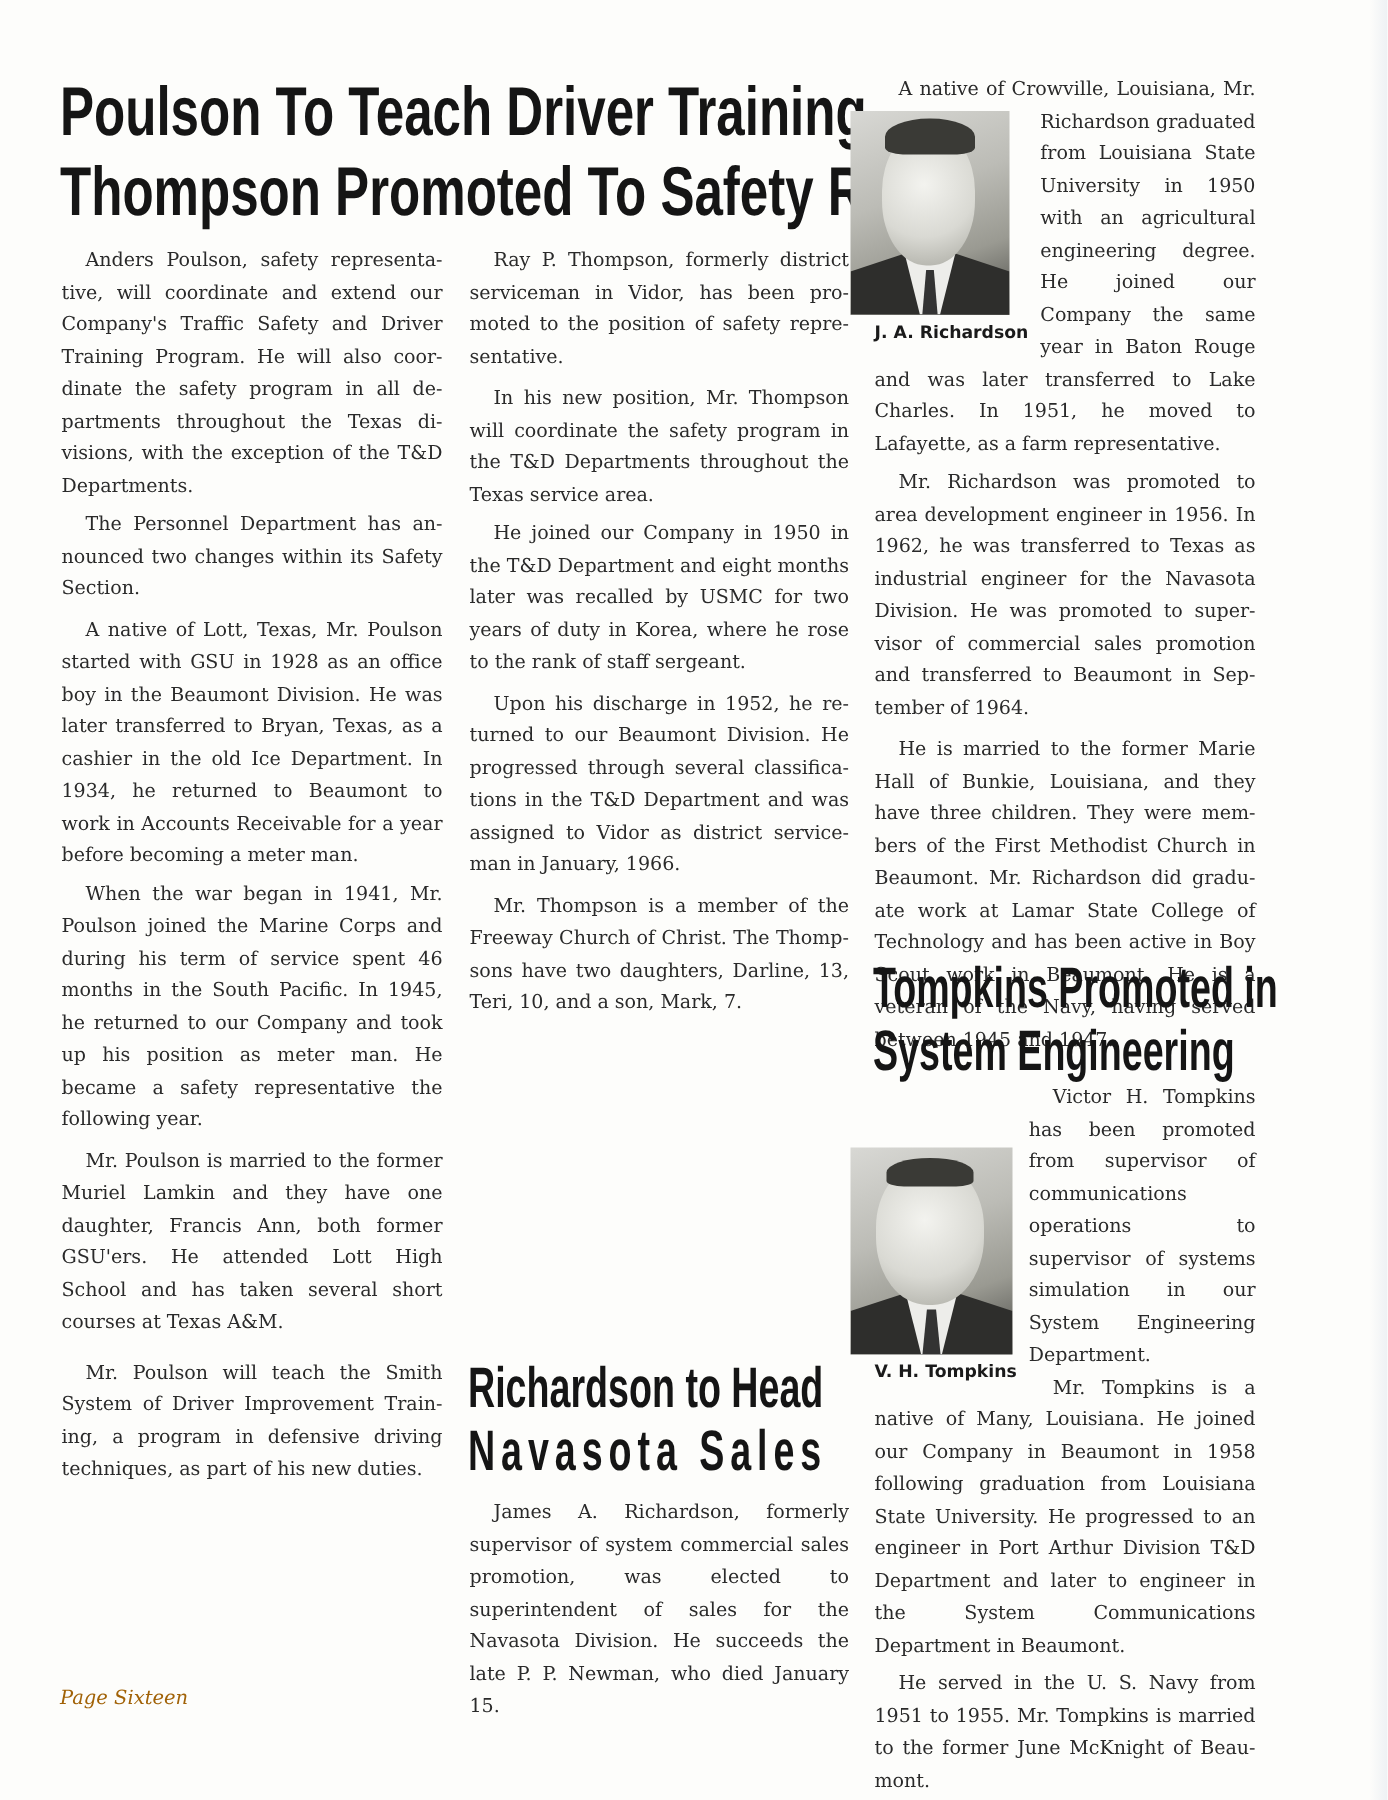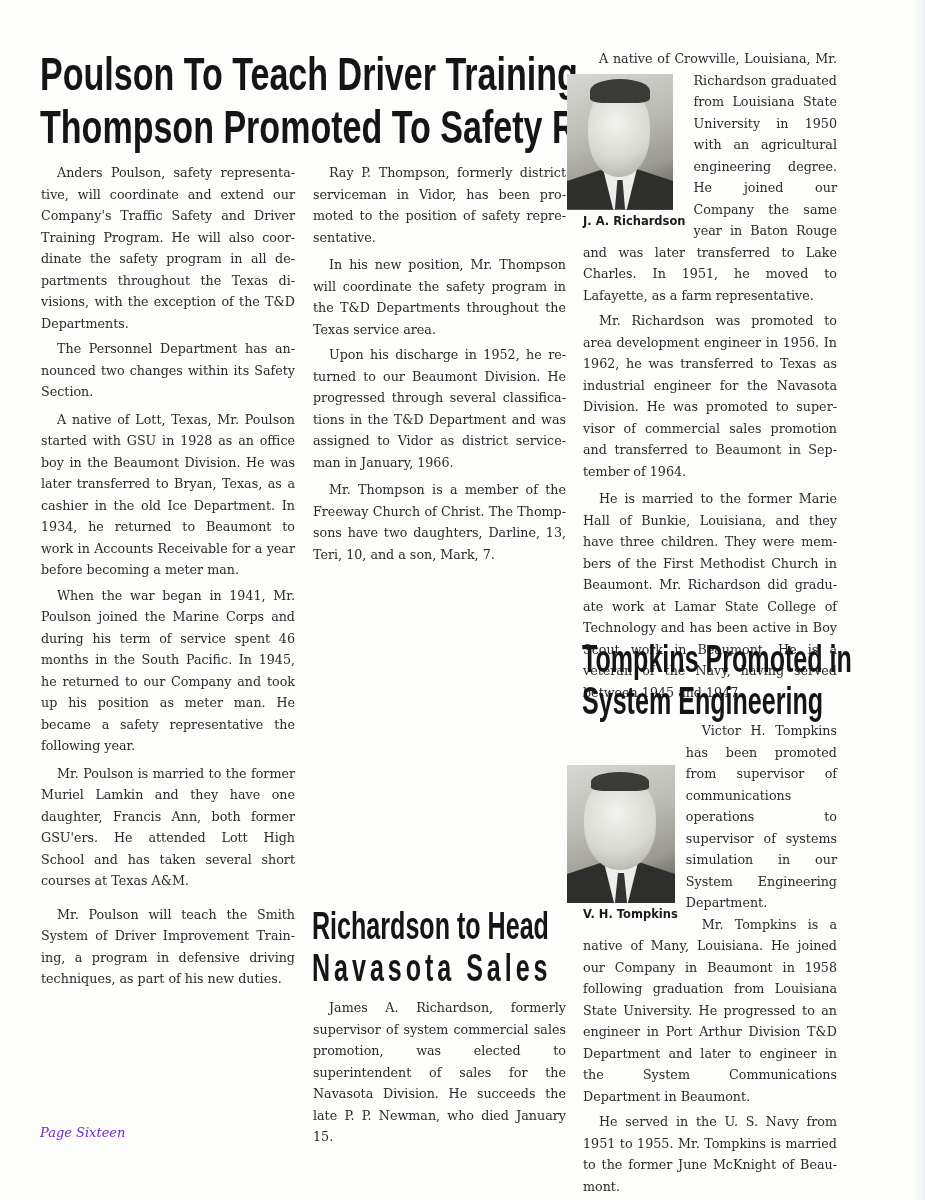--- a/index.html
+++ b/index.html
@@ -71,21 +71,21 @@
   }
   .caption {
     font-family: "DejaVu Sans", sans-serif;
     font-weight: bold; font-size: 11.5px;
     color: #1a1a1a; white-space: nowrap;
     line-height: 18px; margin-top: 2px;
   }
   .folio {
     position: absolute; left: 40px; top: 1125px;
     font-family: "DejaVu Serif", serif; font-style: italic;
-    font-size: 13px; color: #6d28d9;
+    font-size: 13px; color: #a16207;
   }
 </style>
 </head>
 <body>
 
 <div class="edge"></div>
 
 <div class="headline main-headline">
   <div>Poulson To Teach Driver Training,</div>
   <div>Thompson Promoted To Safety Rep</div>
@@ -103,20 +103,21 @@
   <p style="margin-bottom:12px;">Mr. Poulson is married to the former Muriel Lamkin and they have one daughter, Francis Ann, both former GSU'ers. He attended Lott High School and has taken several short courses at Texas A&amp;M.</p>
   <p>Mr. Poulson will teach the Smith System of Driver Improvement Train­ing, a program in defensive driving techniques, as part of his new duties.</p>
 </div>
 
 <div class="col" style="left:313px; top:162px; width:253px;">
   <p>Ray P. Thompson, formerly district serviceman in Vidor, has been pro­moted to the position of safety repre­sentative.</p>
   <p style="margin-bottom:4px;">
     <span>In his new position, Mr. Thompson</span>
     <span>will coordinate the safety program in the T&amp;D Departments throughout the Tex­as service area.</span>
   </p>
+  <p style="clear:both;">He joined our Company in 1950 in the T&amp;D Department and eight months later was recalled by USMC for two years of duty in Korea, where he rose to the rank of staff sergeant.</p>
   <p>Upon his discharge in 1952, he re­turned to our Beaumont Division. He progressed through several classifica­tions in the T&amp;D Department and was assigned to Vidor as district service­man in January, 1966.</p>
   <p>Mr. Thompson is a member of the Freeway Church of Christ. The Thomp­sons have two daughters, Darline, 13, Teri, 10, and a son, Mark, 7.</p>
 </div>
 
 <div class="headline sub-headline" style="left:312px; top:905px;">
   <div>Richardson to Head</div>
   <div style="letter-spacing:6px;">Navasota Sales</div>
 </div>
 
 <div class="col" style="left:313px; top:997px; width:253px;">

